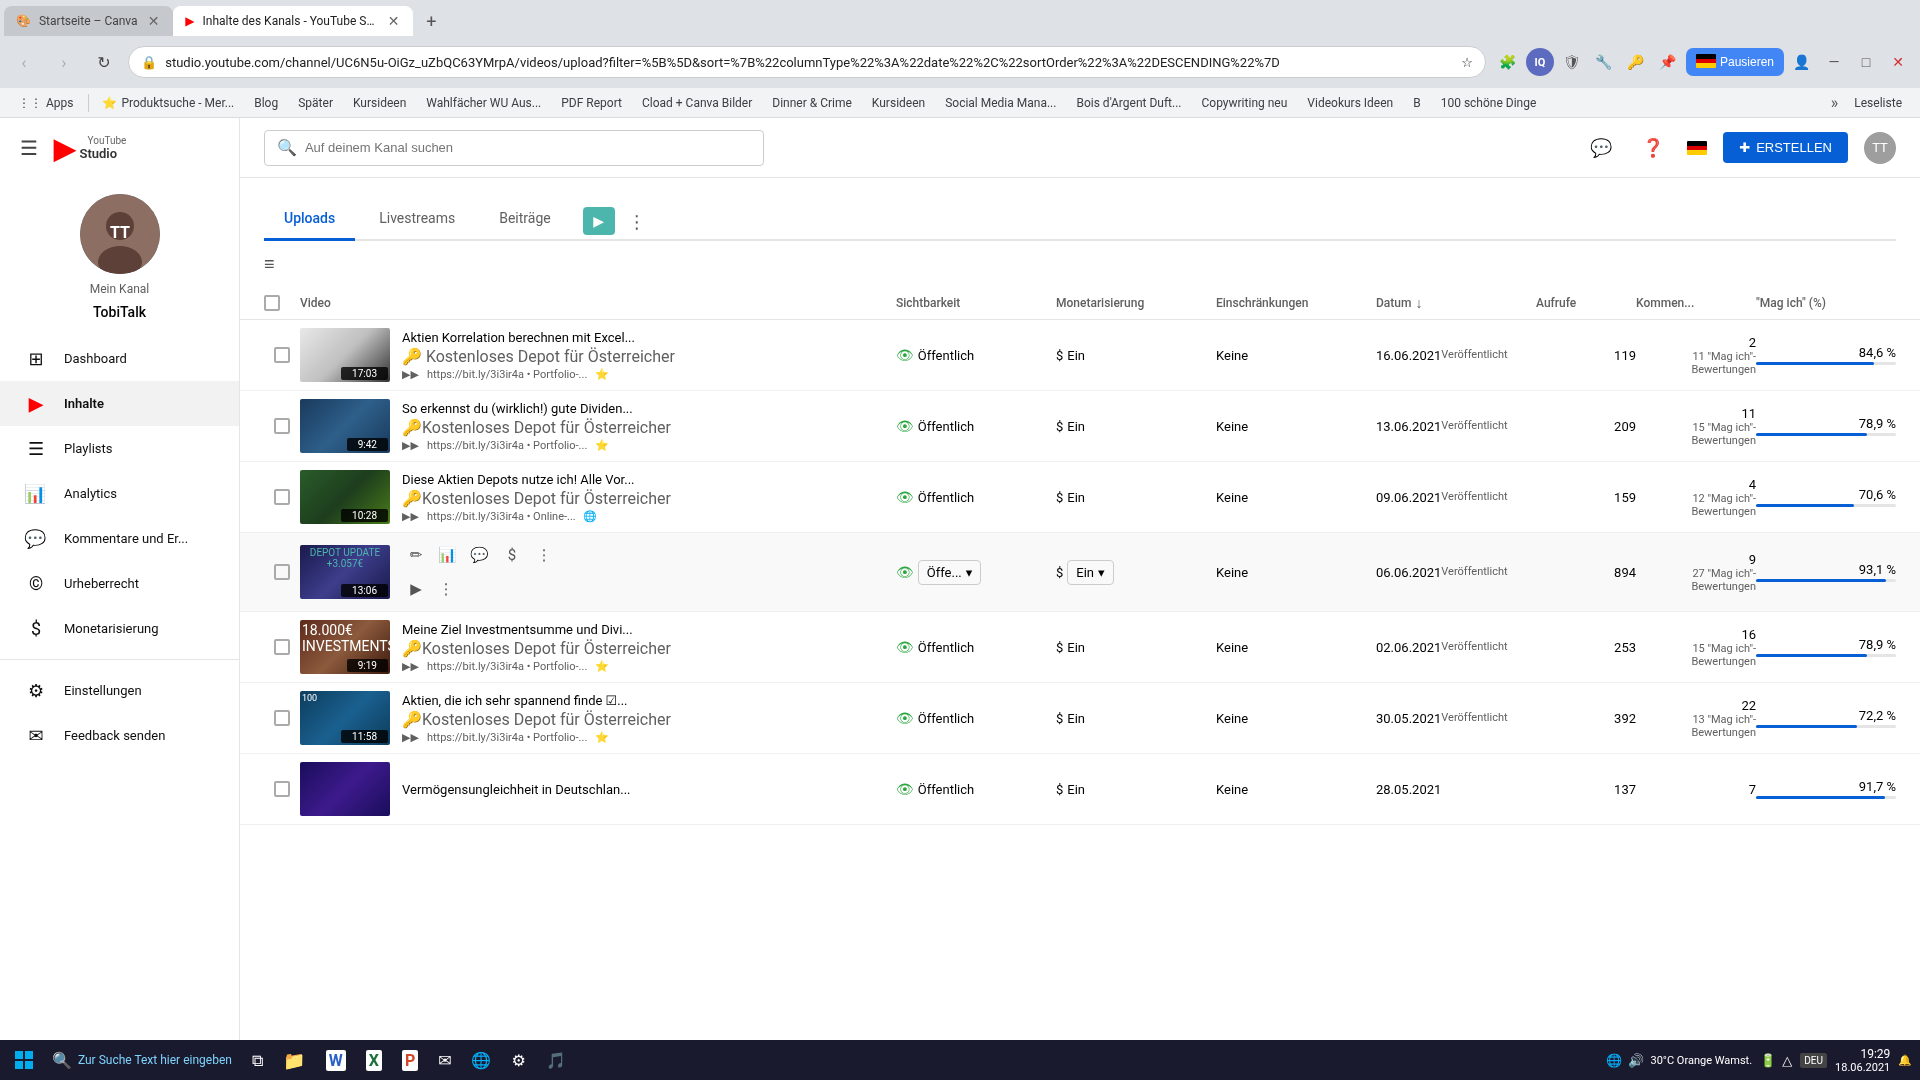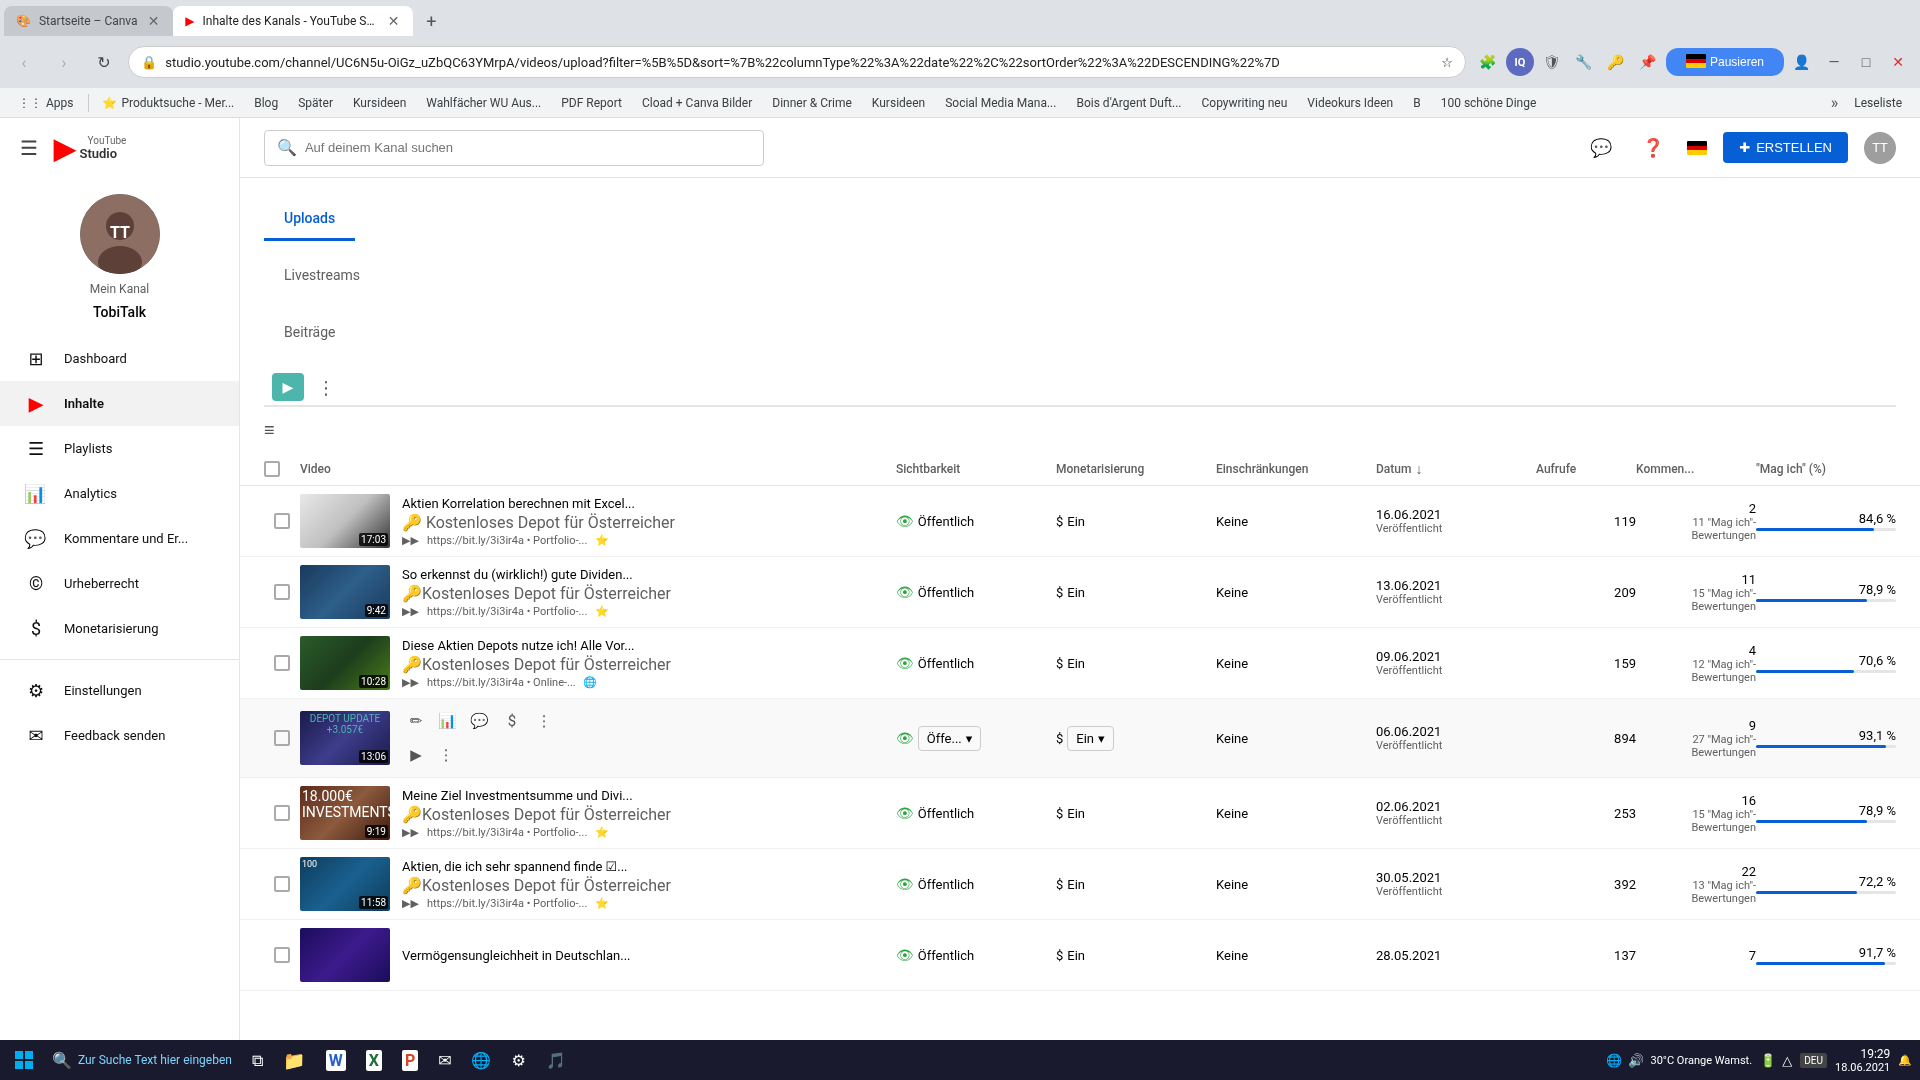--- a/index.html
+++ b/index.html
@@ -57,21 +57,21 @@
     .search-box { flex: 1; max-width: 500px; height: 36px; border: 1px solid #ccc; border-radius: 4px; display: flex; align-items: center; padding: 0 12px; gap: 8px; }
     .search-box input { border: none; outline: none; font-size: 13px; flex: 1; background: transparent; }
     .top-bar-actions { margin-left: auto; display: flex; align-items: center; gap: 16px; }
     .create-btn { background: #065fd4; color: #fff; border: none; border-radius: 4px; padding: 8px 16px; font-size: 13px; font-weight: 500; cursor: pointer; display: flex; align-items: center; gap: 6px; }
     .avatar-circle { width: 32px; height: 32px; border-radius: 50%; background: #9e9e9e; display: flex; align-items: center; justify-content: center; color: #fff; font-size: 13px; cursor: pointer; }
     .icon-btn { width: 36px; height: 36px; border-radius: 50%; display: flex; align-items: center; justify-content: center; cursor: pointer; color: #555; font-size: 18px; }
 
     
     .content-area { flex: 1; overflow-y: auto; padding: 0 0 20px; }
     .content-header { padding: 20px 24px 0; }
-    .tabs-row { display: flex; align-items: flex-start; gap: 16px; border-bottom: 2px solid #e5e5e5; padding: 0 0 0 0; flex-direction: column; }
+    .tabs-row { display: flex; align-items: flex-end; gap: 4px; border-bottom: 2px solid #e5e5e5; padding: 0 0 0 0; }
     .tab-link { padding: 12px 20px; font-size: 14px; color: #606060; cursor: pointer; border-bottom: 3px solid transparent; margin-bottom: -2px; }
     .tab-link.active { color: #065fd4; border-bottom: 3px solid #065fd4; font-weight: 500; }
     .tabs-extra { display: flex; align-items: center; gap: 4px; margin-left: 8px; }
 
     
     .filter-row { display: flex; align-items: center; gap: 8px; padding: 12px 24px; }
     .filter-icon { color: #555; font-size: 18px; cursor: pointer; }
     .filter-input { flex: 1; height: 32px; border: 1px solid #ccc; border-radius: 4px; padding: 0 10px; font-size: 13px; outline: none; color: #888; }
 
     
@@ -81,36 +81,36 @@
     .table-header-cell.sortable { cursor: pointer; }
 
     .table-row { display: grid; grid-template-columns: 36px 1fr 160px 160px 160px 160px 100px 120px 140px; align-items: center; padding: 8px 24px; border-bottom: 1px solid #f0f0f0; }
     .table-row.editing { background: #f9f9f9; }
 
     .checkbox-cell { display: flex; align-items: center; justify-content: center; }
     .checkbox { width: 16px; height: 16px; border: 2px solid #aaa; border-radius: 2px; cursor: pointer; }
 
     .video-cell { display: flex; align-items: center; gap: 12px; min-width: 0; }
     .video-thumb { width: 90px; height: 54px; background: #333; border-radius: 2px; flex-shrink: 0; position: relative; overflow: hidden; }
-    .video-duration { position: absolute; bottom: 2px; right: 2px; background: rgba(0,0,0,0.8); color: #fff; font-size: 10px; padding: 1px 2px; border-radius: 2px; }
+    .video-duration { position: absolute; bottom: 2px; right: 2px; background: rgba(0,0,0,0.8); color: #fff; font-size: 10px; padding: 1px 11px; border-radius: 2px; }
     .video-info { flex: 1; min-width: 0; display: flex; flex-direction: column; gap: 2px; }
     .video-title { font-size: 13px; color: #030303; overflow: hidden; text-overflow: ellipsis; white-space: nowrap; }
     .video-desc { font-size: 16px; color: #606060; overflow: hidden; text-overflow: ellipsis; white-space: nowrap; }
     .video-links { font-size: 11px; color: #606060; display: flex; gap: 8px; align-items: center; }
 
     .status-cell { font-size: 13px; color: #030303; display: flex; align-items: center; gap: 4px; }
     .status-dot { color: #2ba640; font-size: 14px; }
     .status-dropdown { display: flex; align-items: center; gap: 4px; cursor: pointer; border: 1px solid #ccc; border-radius: 4px; padding: 4px 8px; }
 
     .money-cell { display: flex; align-items: center; gap: 4px; font-size: 13px; }
     .money-dropdown { display: flex; align-items: center; gap: 4px; cursor: pointer; border: 1px solid #ccc; border-radius: 4px; padding: 4px 8px; }
 
     .restrict-cell { font-size: 13px; color: #030303; }
 
-    .date-cell { display: flex; flex-direction: column; }
+    .date-cell { display: flex; }
     .date-main { font-size: 13px; color: #030303; }
     .date-sub { font-size: 11px; color: #606060; }
 
     .views-cell { font-size: 13px; color: #030303; text-align: right; }
     .comments-cell { font-size: 13px; color: #030303; text-align: right; }
     .likes-cell { display: flex; flex-direction: column; align-items: flex-end; }
     .likes-pct { font-size: 13px; color: #030303; }
     .likes-bar-container { width: 100%; height: 3px; background: #e5e5e5; border-radius: 2px; margin-top: 2px; }
     .likes-bar { height: 3px; background: #065fd4; border-radius: 2px; }
     .action-icon { width: 28px; height: 28px; border-radius: 50%; display: flex; align-items: center; justify-content: center; cursor: pointer; color: #555; font-size: 15px; }
@@ -173,21 +173,21 @@
       <span class="url-text">studio.youtube.com/channel/UC6N5u-OiGz_uZbQC63YMrpA/videos/upload?filter=%5B%5D&amp;sort=%7B%22columnType%22%3A%22date%22%2C%22sortOrder%22%3A%22DESCENDING%22%7D</span>
       <span>☆</span>
     </div>
     <div class="browser-actions">
       <div class="browser-action-btn">🧩</div>
       <div class="browser-action-btn" style="font-size:11px;font-weight:bold;background:#5c6bc0;color:#fff;border-radius:50%;">IQ</div>
       <div class="browser-action-btn">🛡</div>
       <div class="browser-action-btn">🔧</div>
       <div class="browser-action-btn">🔑</div>
       <div class="browser-action-btn">📌</div>
-      <button style="background:#4285f4;color:#fff;border:none;border-radius:12px;padding:4px 20px;font-size:12px;cursor:pointer;display:flex;align-items:center;gap:4px;">
+      <button style="background:#4285f4;color:#fff;border:none;border-radius:7px;padding:4px 10px;font-size:12px;cursor:pointer;display:flex;align-items:center;gap:4px;">
         <span><span class="flag-de"></span></span>
         <span>Pausieren</span>
       </button>
       <div class="browser-action-btn">👤</div>
       <div class="browser-action-btn">—</div>
       <div class="browser-action-btn">□</div>
       <div class="browser-action-btn" style="color:#d32f2f;">✕</div>
     </div>
   </div>
 </div>

